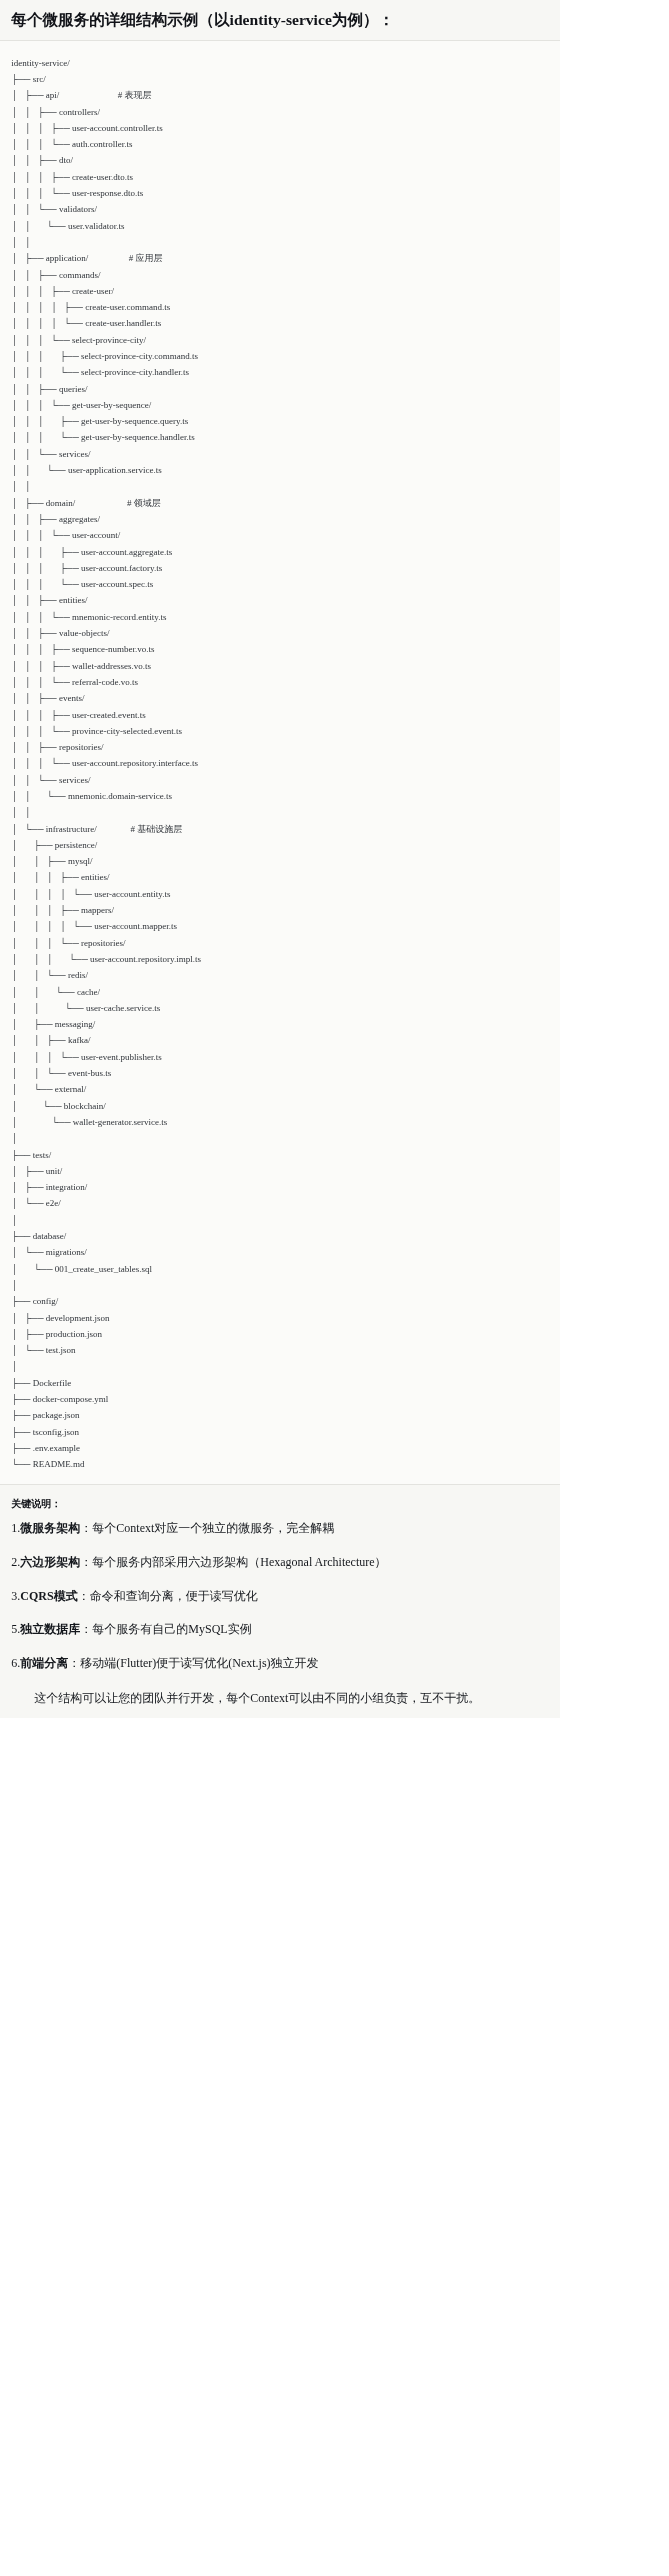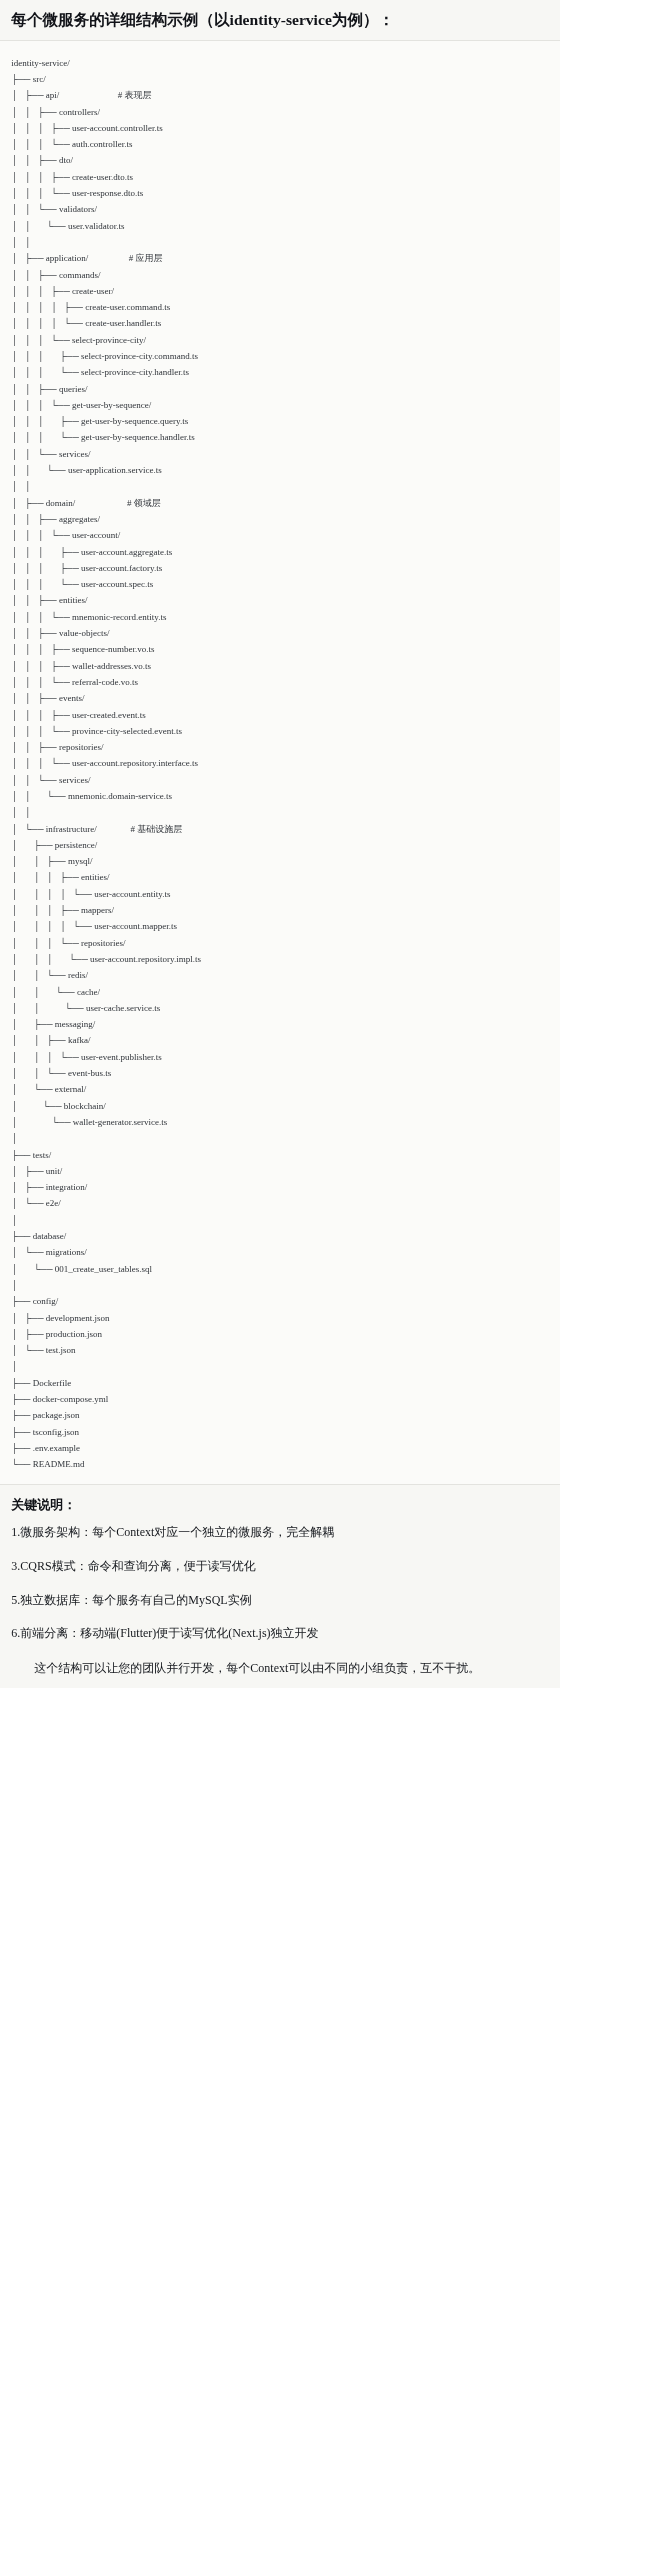--- a/index.html
+++ b/index.html
@@ -53,21 +53,21 @@
   }
 
   
   .notes {
     background: #f7f7f4;
     border-top: 0.6px solid #e3e3df;
     padding: 12.5px 11.3px 8.8px 11.3px;
     box-sizing: border-box;
   }
   .notes-title {
-    font-size: 13px;
+    font-size: 10px;
     font-weight: bold;
     color: #111318;
     font-family: "Liberation Serif", serif;
     margin: 0 0 10px 0;
     line-height: 1.3;
   }
   ol.notes-list {
     margin: 0;
     padding: 0;
     list-style: none;
@@ -77,21 +77,21 @@
     font-size: 12px;
     line-height: 1.45;
     color: #15181d;
     margin: 0 0 16.3px 0;
     display: block;
   }
   ol.notes-list li .num {
     font-weight: normal;
   }
   ol.notes-list li .term {
-    font-weight: normal;
+    font-weight: bold;
   }
   ol.notes-list li .desc {
     font-weight: normal;
     text-align: center;
   }
   .notes-footer {
     font-family: "Liberation Serif", serif;
     font-size: 12px;
     line-height: 1.5;
     color: #15181d;
@@ -196,20 +196,21 @@
 ├── package.json
 ├── tsconfig.json
 ├── .env.example
 └── README.md</pre>
   </div>
 
   <div class="notes">
     <div class="notes-title">关键说明：</div>
     <ol class="notes-list">
         <li><span class="num">1.</span><span class="term">微服务架构</span><span class="sep">：</span><span class="desc">每个Context对应一个独立的微服务，完全解耦</span></li>
+        <li><span class="num">2.</span><span class="term">六边形架构</span><span class="sep">：</span><span class="desc">每个服务内部采用六边形架构（Hexagonal Architecture）</span></li>
         <li><span class="num">3.</span><span class="term">CQRS模式</span><span class="sep">：</span><span class="desc">命令和查询分离，便于读写优化</span></li>
         <li><span class="num">5.</span><span class="term">独立数据库</span><span class="sep">：</span><span class="desc">每个服务有自己的MySQL实例</span></li>
         <li><span class="num">6.</span><span class="term">前端分离</span><span class="sep">：</span><span class="desc">移动端(Flutter)便于读写优化(Next.js)独立开发</span></li>
       </ol>
     <div class="notes-footer">这个结构可以让您的团队并行开发，每个Context可以由不同的小组负责，互不干扰。</div>
   </div>
 
 </div>
 
 

